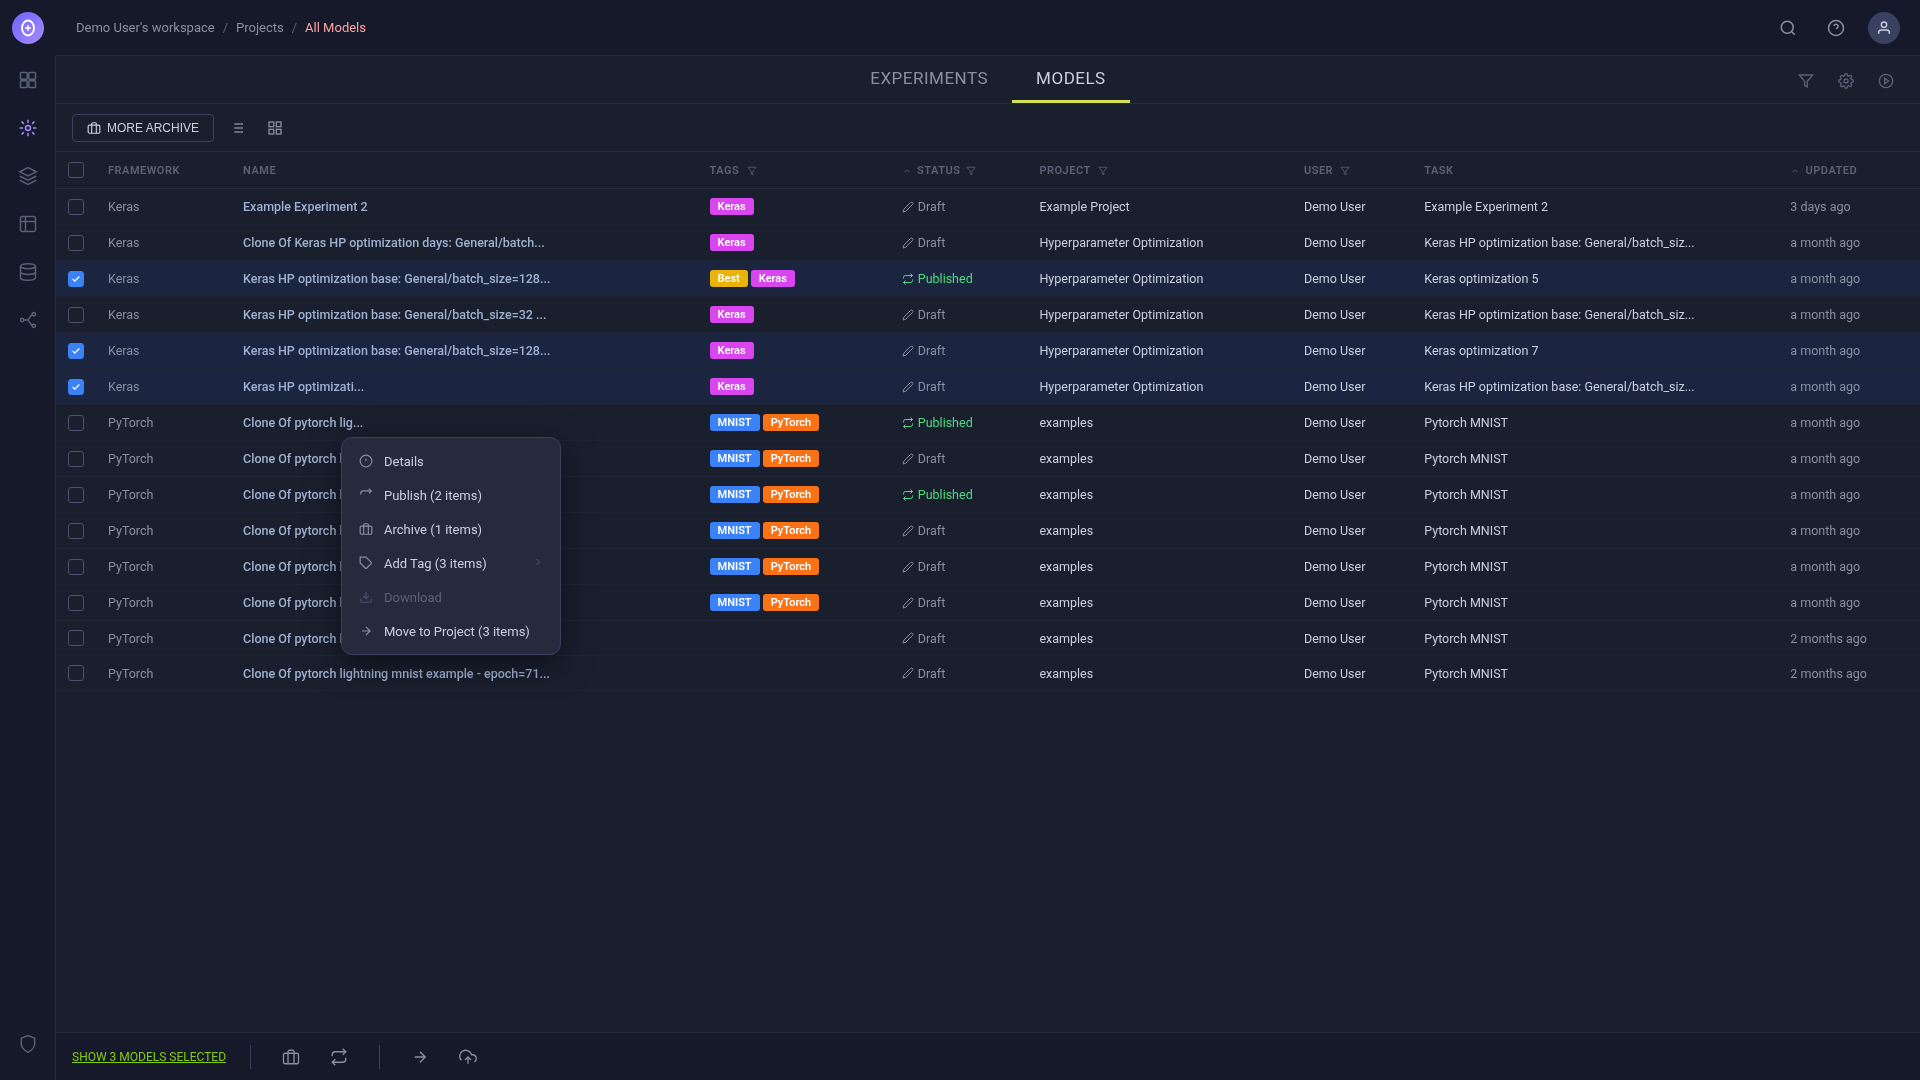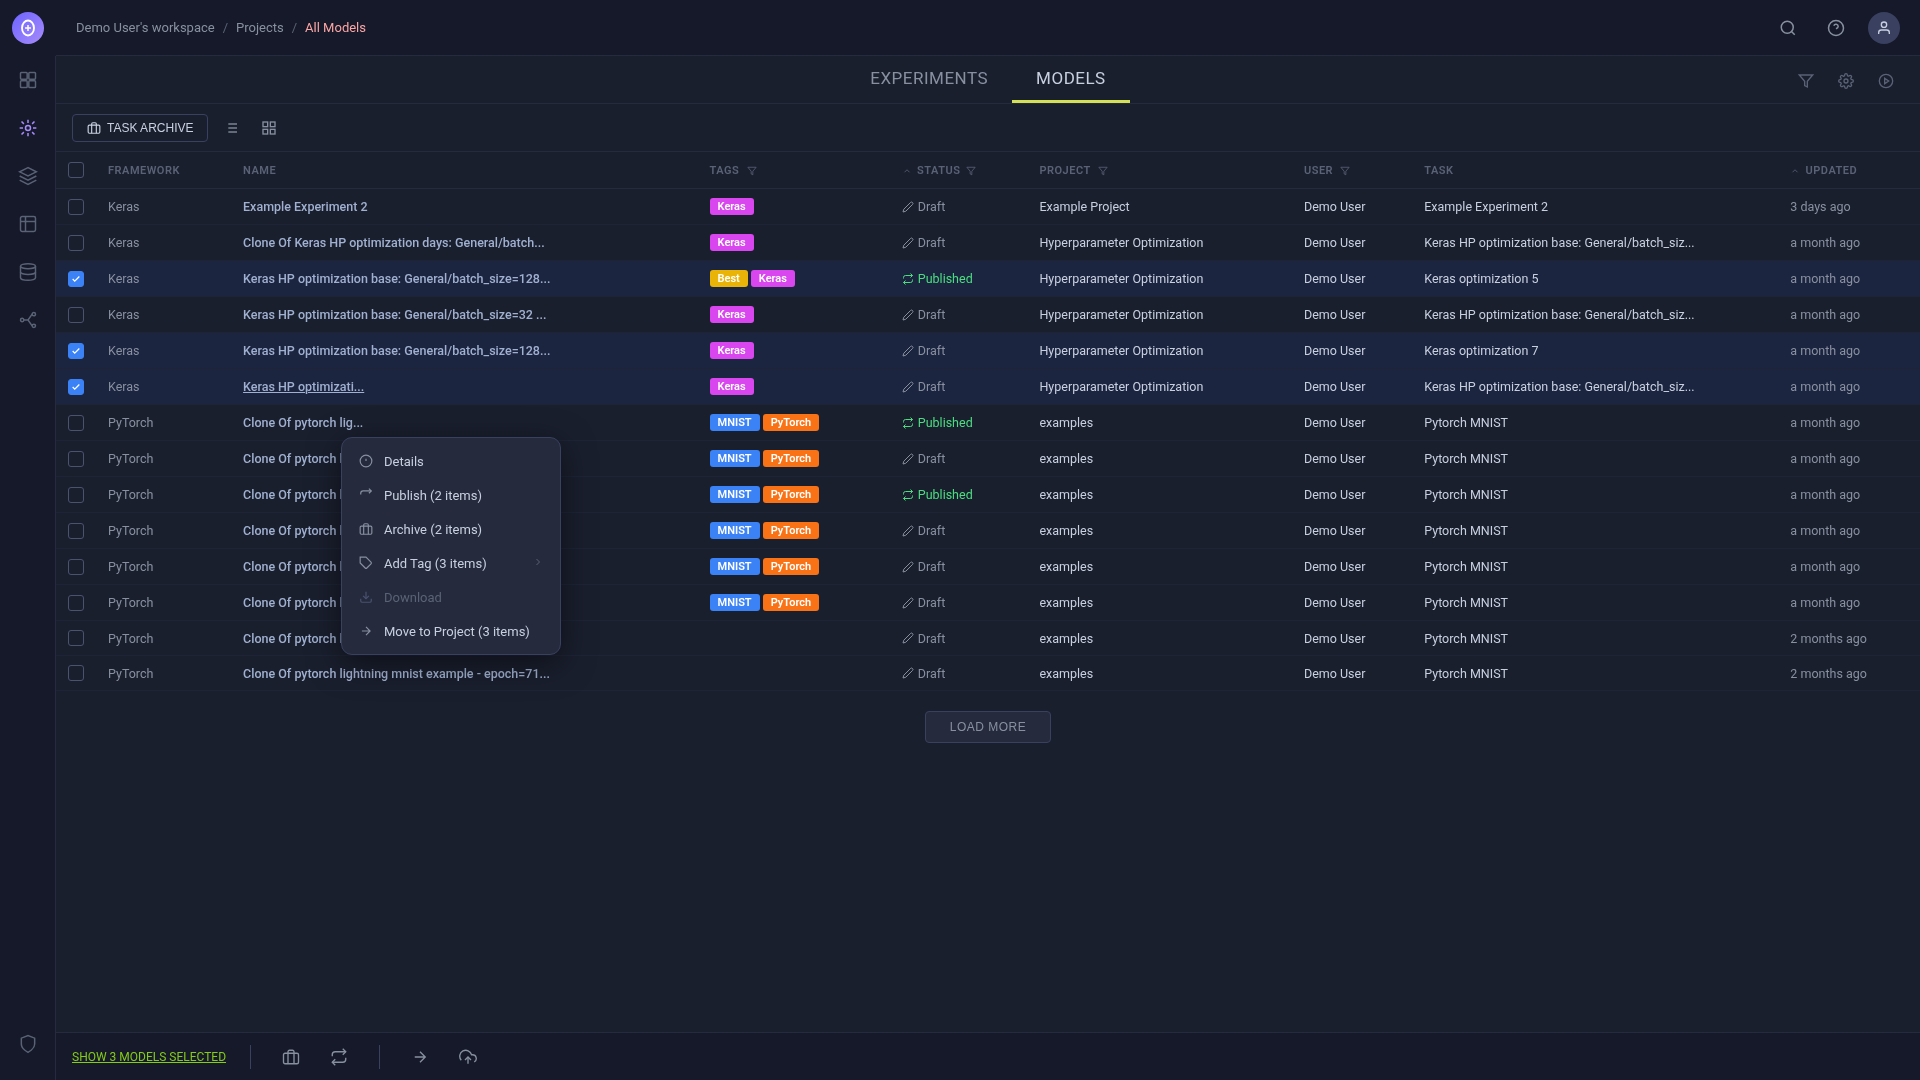--- a/index.html
+++ b/index.html
@@ -464,21 +464,21 @@
       </div>
     </div>
   </div>
 
   <div class="toolbar">
     <button class="btn-outline">
       <svg viewBox="0 0 24 24" fill="none" stroke="currentColor" stroke-width="2" width="14" height="14">
           <rect x="2" y="7" width="20" height="14" rx="2"></rect>
           <path d="M16 21V5a2 2 0 00-2-2h-4a2 2 0 00-2 2v16"></path>
         </svg>
-      <span>TASK ARCHIVE</span>
+      <span>MORE ARCHIVE</span>
     </button>
     <div class="toolbar-view-btn">
       <svg viewBox="0 0 24 24" fill="none" stroke="currentColor" stroke-width="2" width="16" height="16">
           <line x1="8" y1="6" x2="21" y2="6"></line>
           <line x1="8" y1="12" x2="21" y2="12"></line>
           <line x1="8" y1="18" x2="21" y2="18"></line>
           <line x1="3" y1="6" x2="3.01" y2="6"></line>
           <line x1="3" y1="12" x2="3.01" y2="12"></line>
           <line x1="3" y1="18" x2="3.01" y2="18"></line>
         </svg>
@@ -643,21 +643,21 @@
           </tr>
           <tr class="selected highlighted">
             <td>
               <div class="checkbox checked">
                 <svg viewBox="0 0 24 24" fill="none" stroke="white" stroke-width="3" width="10" height="10">
                   <polyline points="20 6 9 17 4 12"></polyline>
                 </svg>
               </div>
             </td>
             <td class="framework">Keras</td>
-            <td class="name" style="max-width: 380px; overflow: hidden; text-overflow: ellipsis; white-space: nowrap; text-decoration: underline;">Keras HP optimizati...</td>
+            <td class="name" style="max-width: 380px; overflow: hidden; text-overflow: ellipsis; white-space: nowrap;">Keras HP optimizati...</td>
             <td><span class="tag tag-keras">Keras</span></td>
             <td>
               <div class="status-draft"><svg viewBox="0 0 24 24" fill="none" stroke="currentColor" stroke-width="2" width="12" height="12">
                   <path d="M17 3a2.828 2.828 0 114 4L7.5 20.5 2 22l1.5-5.5L17 3z"></path>
                 </svg> Draft</div>
             </td>
             <td>Hyperparameter Optimization</td>
             <td>Demo User</td>
             <td style="max-width: 260px; overflow: hidden; text-overflow: ellipsis; white-space: nowrap;">Keras HP optimization base: General/batch_siz...</td>
             <td style="color: rgb(136, 144, 160);">a month ago</td>
@@ -827,21 +827,21 @@
           </div>
           <span>Publish (2 items)</span>
         </div>
         <div class="menu-item">
           <div class="menu-item-icon">
             <svg viewBox="0 0 24 24" fill="none" stroke="currentColor" stroke-width="2" width="14" height="14">
               <rect x="2" y="7" width="20" height="14" rx="2"></rect>
               <path d="M16 21V5a2 2 0 00-2-2h-4a2 2 0 00-2 2v16"></path>
             </svg>
           </div>
-          <span>Archive (2 items)</span>
+          <span>Archive (1 items)</span>
         </div>
         <div class="menu-item">
           <div class="menu-item-icon">
             <svg viewBox="0 0 24 24" fill="none" stroke="currentColor" stroke-width="2" width="14" height="14">
               <path d="M20.59 13.41l-7.17 7.17a2 2 0 01-2.83 0L2 12V2h10l8.59 8.59a2 2 0 010 2.82z"></path>
               <line x1="7" y1="7" x2="7.01" y2="7"></line>
             </svg>
           </div>
           <span>Add Tag (3 items)</span>
           <span class="menu-arrow"><svg viewBox="0 0 24 24" fill="none" stroke="currentColor" stroke-width="2" width="12" height="12">
@@ -861,23 +861,20 @@
         <div class="menu-item">
           <div class="menu-item-icon">
             <svg viewBox="0 0 24 24" fill="none" stroke="currentColor" stroke-width="2" width="14" height="14">
               <path d="M5 12h14M12 5l7 7-7 7"></path>
             </svg>
           </div>
           <span>Move to Project (3 items)</span>
         </div>
       </div>
 
-    <div class="load-more-container">
-      <button class="btn-load-more">LOAD MORE</button>
-    </div>
   </div>
 
   <div class="bottom-bar">
     <span class="show-selected">SHOW 3 MODELS SELECTED</span>
     <div class="bottom-sep"></div>
     <div class="bottom-action">
       <svg viewBox="0 0 24 24" fill="none" stroke="currentColor" stroke-width="1.8" width="18" height="18">
           <rect x="2" y="7" width="20" height="14" rx="2"></rect>
           <path d="M16 21V5a2 2 0 00-2-2h-4a2 2 0 00-2 2v16"></path>
         </svg>

